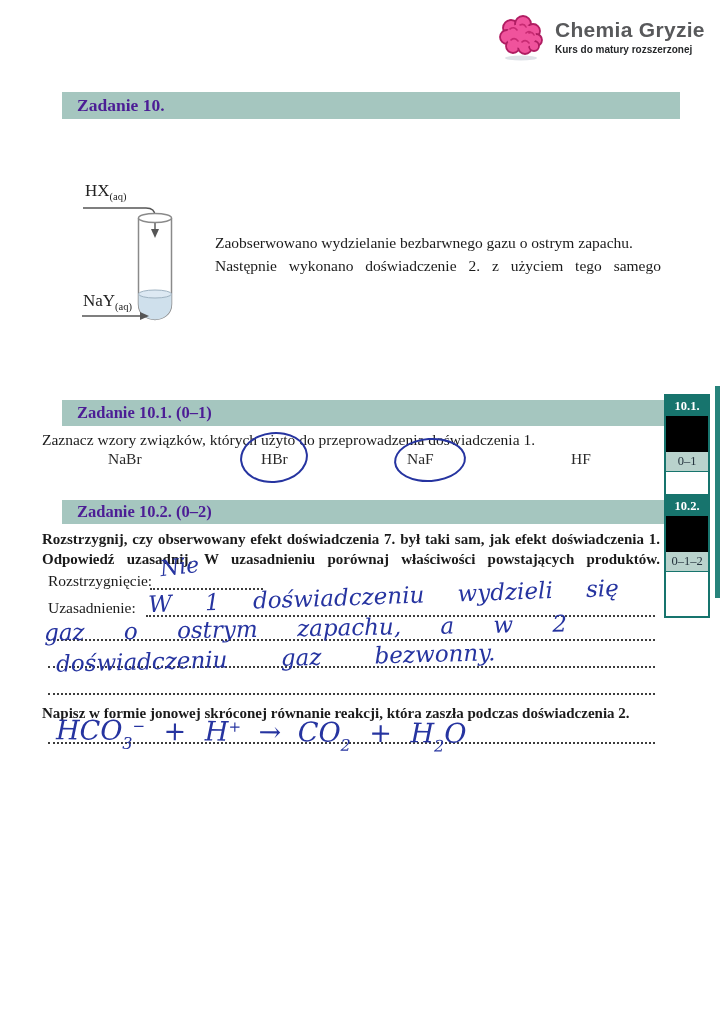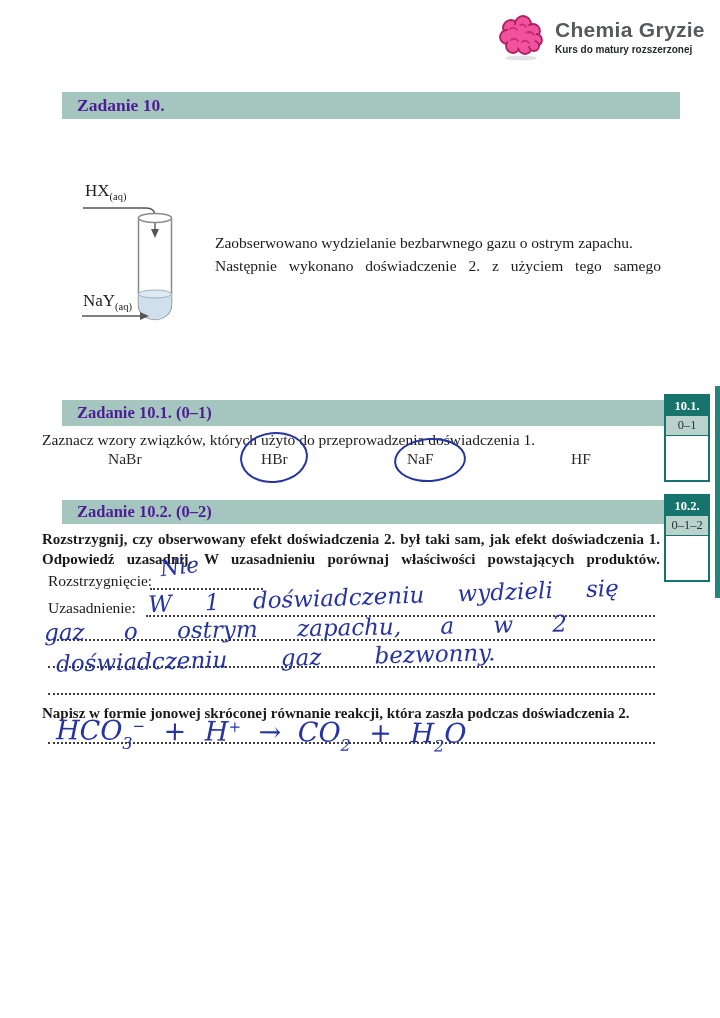--- a/index.html
+++ b/index.html
@@ -43,21 +43,21 @@
   .hw{position:absolute;font-family:"DejaVu Serif","DejaVu Sans",serif;font-style:italic;
       color:var(--ink,#2634a0);white-space:nowrap;line-height:1;}
   .circle{position:absolute;border:2.5px solid var(--ink,#2634a0);border-radius:50%;background:transparent;}
   .eqsub{font-size:16px;position:relative;top:9px;}
   .eqsup{font-size:15px;position:relative;top:-9px;}
   .eqarrow{letter-spacing:-1px;}
 
   
   .sb{position:absolute;left:664px;width:46px;border:2px solid var(--dark,#17746d);background:#000000;box-sizing:border-box;}
   .sb .h{background:var(--dark,#17746d);color:#fff;font-weight:bold;font-size:12.5px;height:20px;line-height:20px;text-align:center;}
-  .sb .r{background:var(--rowlight,#b9d2cc);color:#24333d;font-size:12.5px;height:19px;line-height:19px;text-align:center;border-bottom:1.5px solid var(--dark,#17746d);}
+  .sb .r{background:var(--rowlight,#b9d2cc);color:#24333d;font-size:12.5px;height:19px;line-height:19px;text-align:center;border-bottom:1.5px solid var(--dark,#17746d);margin-top:36px;}
   .sb .e{height:44px;background:#fff;}
   .sb1{top:394px;}
   .sb2{top:494px;}
 
   .edge-strip{position:absolute;left:715px;top:386px;width:5px;height:212px;background:var(--strip,#27837b);}
 
   svg text{font-family:"Liberation Serif","DejaVu Serif",serif;}
 </style>
 </head>
 <body>
@@ -131,21 +131,21 @@
   <div class="sb sb1">
     <div class="h">10.1.</div>
     <div class="r">0–1</div>
     <div class="e"></div>
   </div>
 
   <div class="band band-102">
     <span>Zadanie 10.2. (0–2)</span>
   </div>
   <div class="txt instr102">
-    <div class="jl">Rozstrzygnij, czy obserwowany efekt doświadczenia 2. był taki sam, jak efekt doświadczenia 1.</div>
+    <div class="jl">Rozstrzygnij, czy obserwowany efekt doświadczenia 7. był taki sam, jak efekt doświadczenia 1.</div>
     <div class="jl">Odpowiedź uzasadnij. W uzasadnieniu porównaj właściwości powstających produktów.</div>
   </div>
 
   <div class="lbl" style="left:48px;top:572px;">Rozstrzygnięcie:</div>
   <div class="dotline" style="left:150px;top:588px;width:113px;"></div>
   <div class="hw" style="left:160px;top:556px;font-size:22px;transform:rotate(-7deg);">Nie</div>
 
   <div class="lbl" style="left:48px;top:599px;">Uzasadnienie:</div>
   <div class="dotline" style="left:146px;top:615px;width:509px;"></div>
   <div class="dotline" style="left:48px;top:639px;width:607px;"></div>

